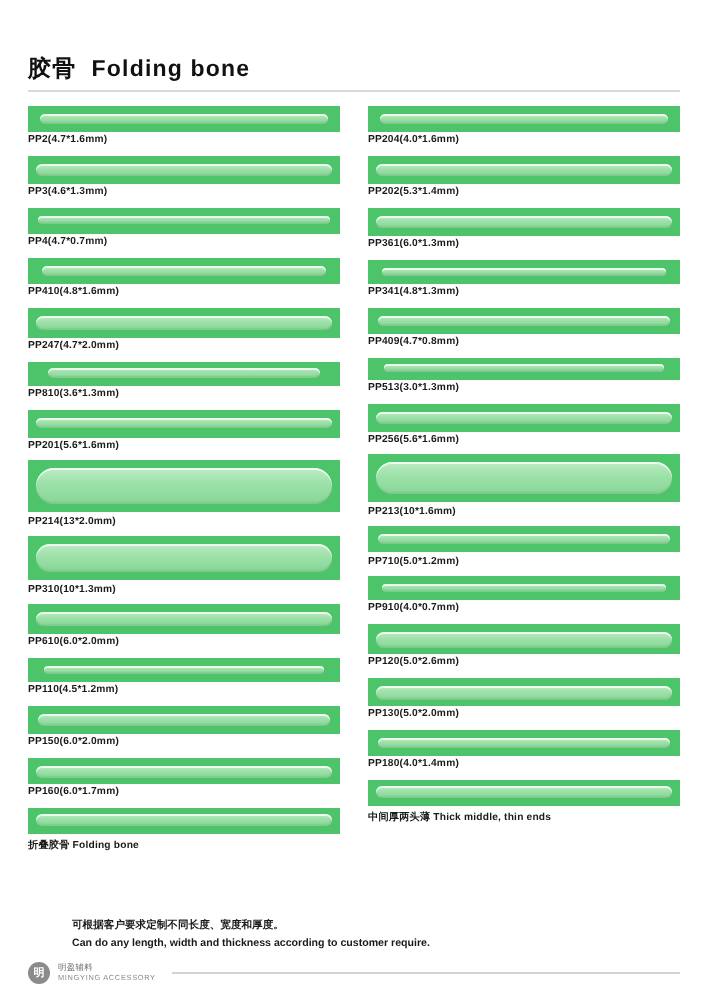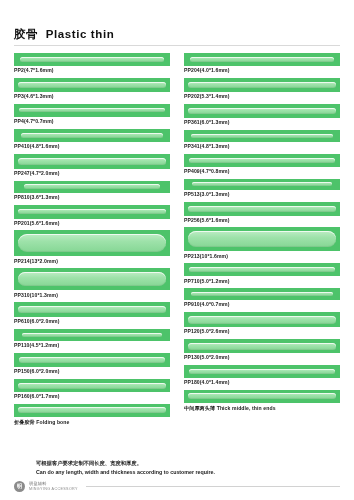--- a/index.html
+++ b/index.html
@@ -138,21 +138,21 @@
     background: #d2d2d2;
     margin-left: 4px;
   }
 </style>
 </head>
 <body>
 
 <div class="page">
 
   <div class="header">
-    <div class="header-title">胶骨  Plastic thin</div>
+    <div class="header-title">胶骨  Folding bone</div>
   </div>
 
   <div class="columns">
     <div class="column" id="left-col">
         <div class="product">
           <div class="swatch" style="height: 13px;">
             <div class="pill" style="height: 5px; width: 97%; border-radius: 2.5px;"></div>
           </div>
           <div class="product-label">PP2(4.7*1.6mm)</div>
         </div>

